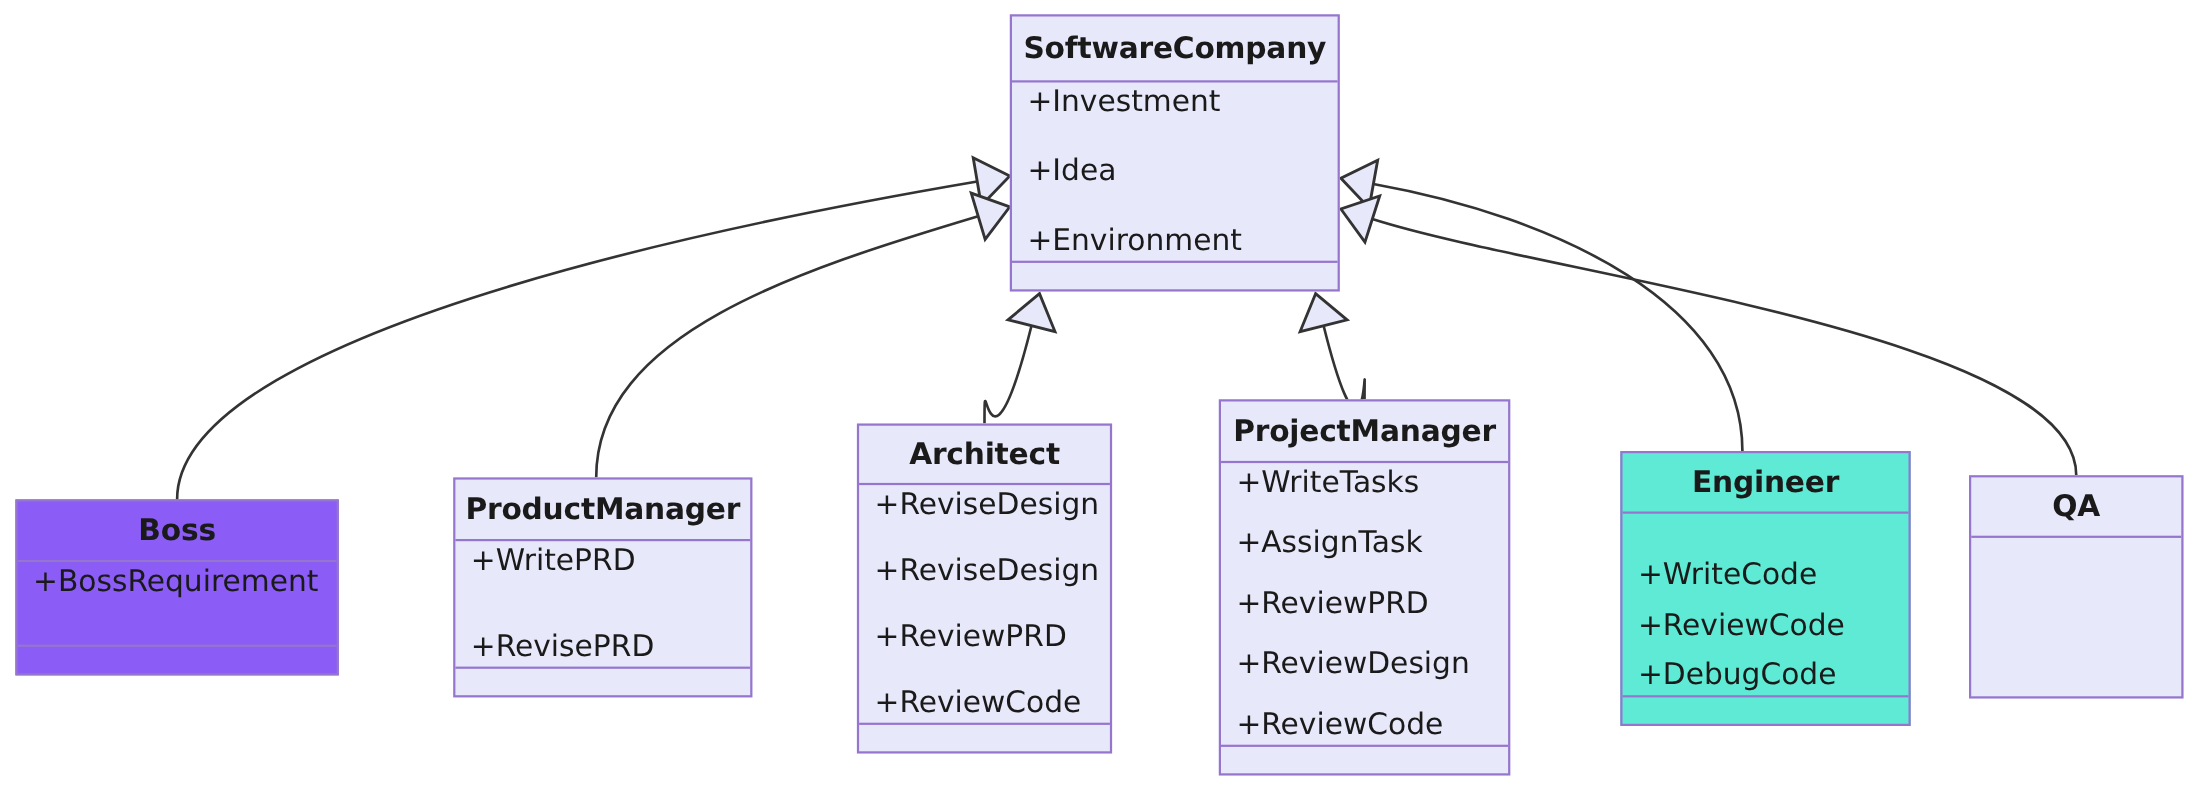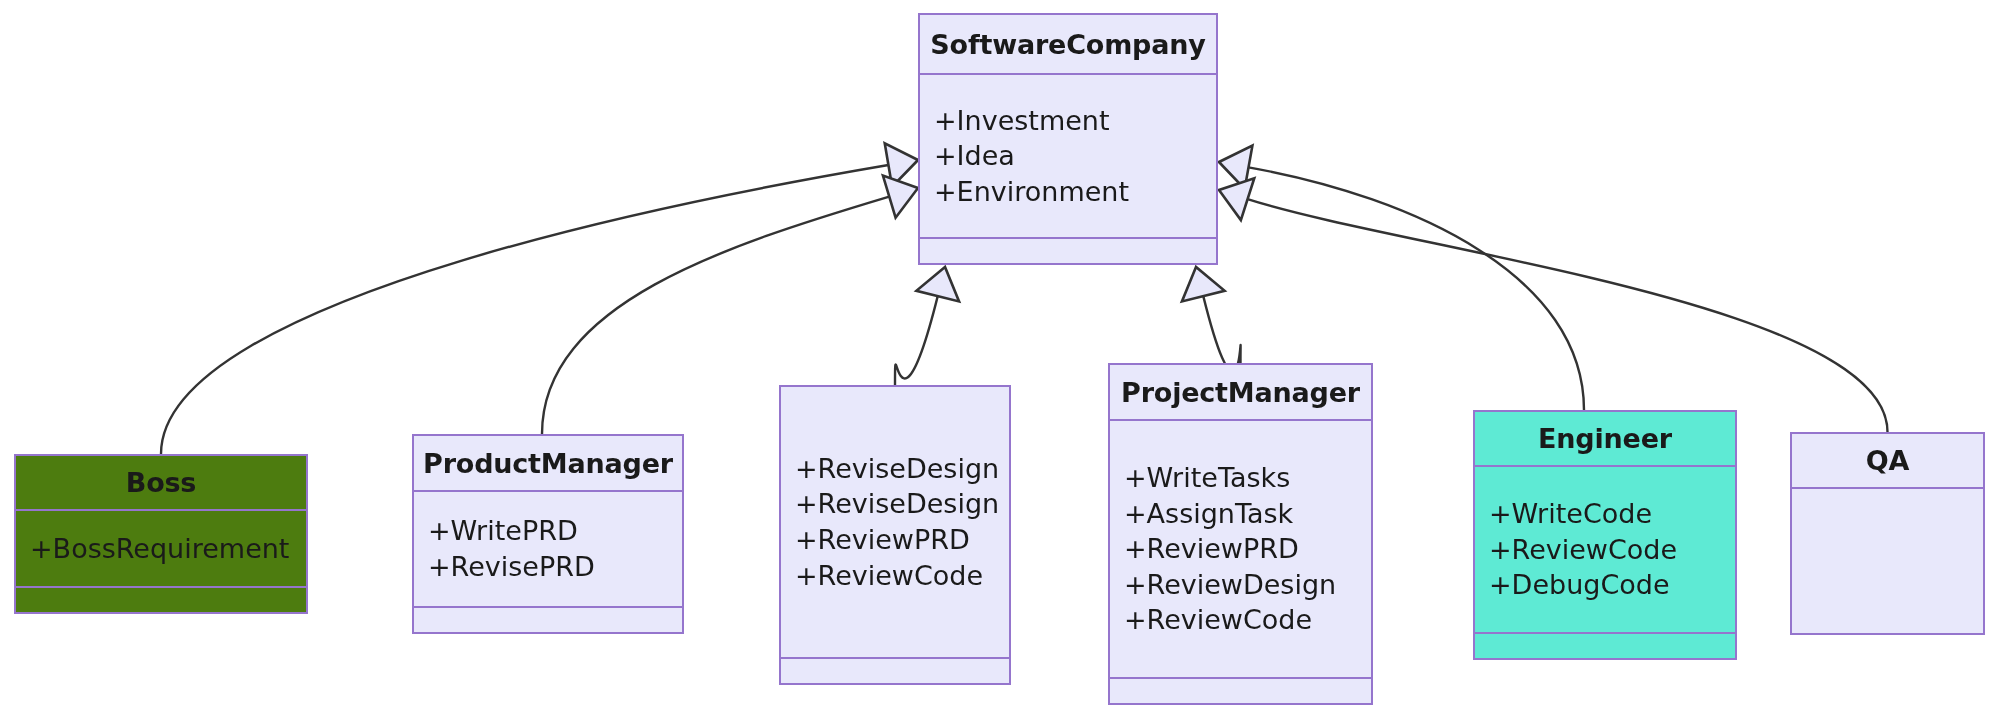--- a/index.html
+++ b/index.html
@@ -43,22 +43,22 @@
     display: flex;
     align-items: center;
     justify-content: center;
     border-bottom: 2px solid #9575cd;
   }
   .class-attrs {
     box-sizing: border-box;
     flex: 1 1 auto;
     display: flex;
     flex-direction: column;
-    justify-content: center;
-    padding: 16px 14px;
+    justify-content: space-between;
+    padding: 0 14px;
     border-bottom: 2px solid #9575cd;
   }
   .attr {
     color: #1a1a1a;
     font-size: 27px;
     line-height: 1.32;
     white-space: nowrap;
   }
   .class-methods {
     box-sizing: border-box;
@@ -99,36 +99,37 @@
   <div id="class-layer">
       <div class="uml-class" style="left: 918px; top: 13px; width: 300px; height: 252px; background: rgb(232, 232, 251); border-color: rgb(149, 117, 205);">
         <div class="class-name" style="height: 60px; flex: 0 0 60px; border-bottom-color: rgb(149, 117, 205);">SoftwareCompany</div>
         <div class="class-attrs" style="border-bottom-color: rgb(149, 117, 205);">
           <div class="attr">+Investment</div>
           <div class="attr">+Idea</div>
           <div class="attr">+Environment</div>
         </div>
         <div class="class-methods"></div>
       </div>
-      <div class="uml-class" style="left: 14px; top: 454px; width: 294px; height: 160px; background: #4d7c0f; border-color: rgb(149, 117, 205);">
+      <div class="uml-class" style="left: 14px; top: 454px; width: 294px; height: 160px; background: #8b5cf6; border-color: rgb(149, 117, 205);">
         <div class="class-name" style="height: 55px; flex: 0 0 55px; border-bottom-color: rgb(149, 117, 205);">Boss</div>
         <div class="class-attrs" style="border-bottom-color: rgb(149, 117, 205);">
           <div class="attr">+BossRequirement</div>
         </div>
         <div class="class-methods"></div>
       </div>
       <div class="uml-class" style="left: 412px; top: 434px; width: 272px; height: 200px; background: rgb(232, 232, 251); border-color: rgb(149, 117, 205);">
         <div class="class-name" style="height: 56px; flex: 0 0 56px; border-bottom-color: rgb(149, 117, 205);">ProductManager</div>
         <div class="class-attrs" style="border-bottom-color: rgb(149, 117, 205);">
           <div class="attr">+WritePRD</div>
           <div class="attr">+RevisePRD</div>
         </div>
         <div class="class-methods"></div>
       </div>
       <div class="uml-class" style="left: 779px; top: 385px; width: 232px; height: 300px; background: rgb(232, 232, 251); border-color: rgb(149, 117, 205);">
+        <div class="class-name" style="height: 54px; flex: 0 0 54px; border-bottom-color: rgb(149, 117, 205);">Architect</div>
         <div class="class-attrs" style="border-bottom-color: rgb(149, 117, 205);">
           <div class="attr">+ReviseDesign</div>
           <div class="attr">+ReviseDesign</div>
           <div class="attr">+ReviewPRD</div>
           <div class="attr">+ReviewCode</div>
         </div>
         <div class="class-methods"></div>
       </div>
       <div class="uml-class" style="left: 1108px; top: 363px; width: 265px; height: 342px; background: rgb(232, 232, 251); border-color: rgb(149, 117, 205);">
         <div class="class-name" style="height: 56px; flex: 0 0 56px; border-bottom-color: rgb(149, 117, 205);">ProjectManager</div>
@@ -136,21 +137,21 @@
           <div class="attr">+WriteTasks</div>
           <div class="attr">+AssignTask</div>
           <div class="attr">+ReviewPRD</div>
           <div class="attr">+ReviewDesign</div>
           <div class="attr">+ReviewCode</div>
         </div>
         <div class="class-methods"></div>
       </div>
       <div class="uml-class" style="left: 1473px; top: 410px; width: 264px; height: 250px; background: #5eead4; border-color: rgb(149, 117, 205);">
         <div class="class-name" style="height: 55px; flex: 0 0 55px; border-bottom-color: rgb(149, 117, 205);">Engineer</div>
-        <div class="class-attrs" style="border-bottom-color: rgb(149, 117, 205);">
+        <div class="class-attrs" style="border-bottom-color: rgb(149, 117, 205); margin-top: 38px;">
           <div class="attr">+WriteCode</div>
           <div class="attr">+ReviewCode</div>
           <div class="attr">+DebugCode</div>
         </div>
         <div class="class-methods"></div>
       </div>
       <div class="uml-class" style="left: 1790px; top: 432px; width: 195px; height: 203px; background: rgb(232, 232, 251); border-color: rgb(149, 117, 205);">
         <div class="class-name" style="height: 55px; flex: 0 0 55px; border-bottom-color: rgb(149, 117, 205);">QA</div>
         <div class="class-methods"></div>
       </div>

